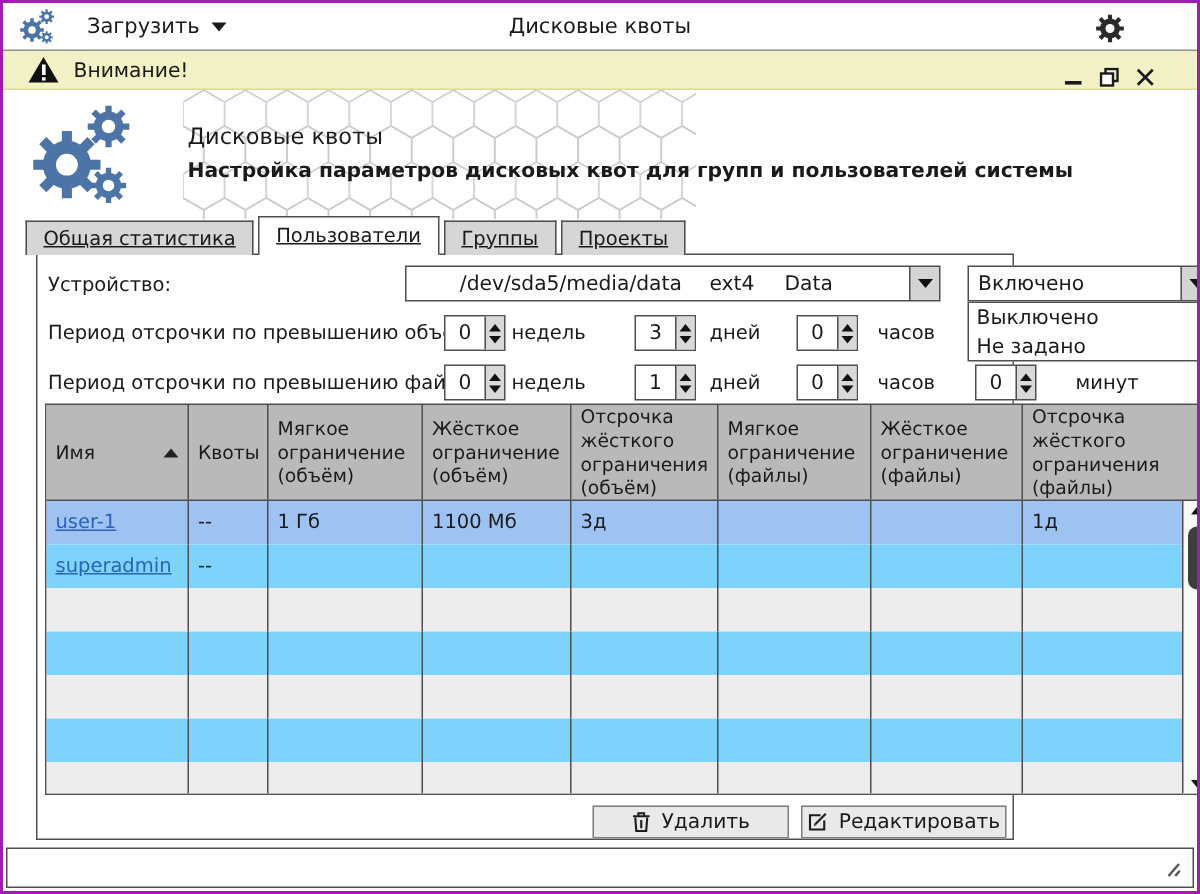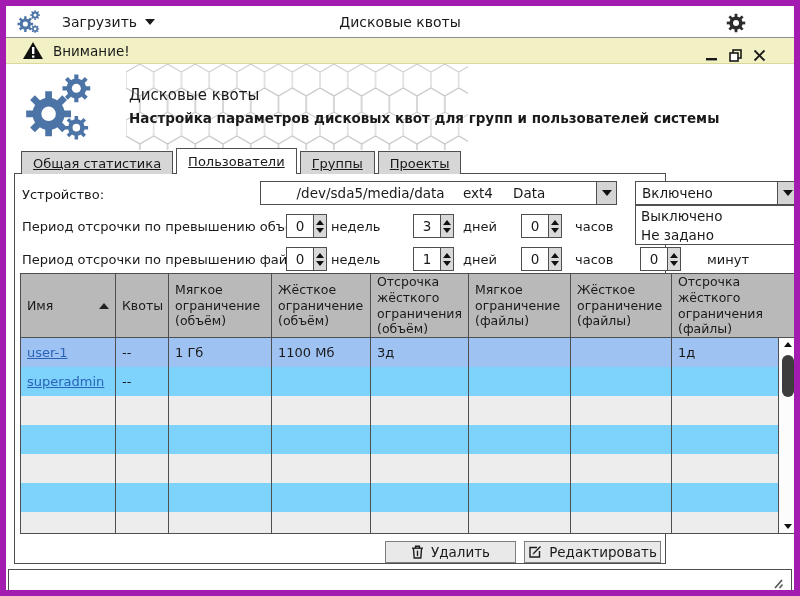--- a/index.html
+++ b/index.html
@@ -1,19 +1,19 @@
 <!DOCTYPE html>
 <html><head>
 <meta charset="utf-8">
 <style>
   * { box-sizing: border-box; margin: 0; padding: 0; }
   html,body { background:#e8e8e8; }
   .window {
     position: relative; width: 800px; height: 596px;
-    background: #fff; border: 6px solid #a21caf;
+    background: #fff; border: 2px solid #a21caf;
     font-family: "DejaVu Sans", sans-serif; color: #1a1a1a; overflow: hidden;
   }
   
   .titlebar { position:absolute; top:0; left:0; right:0; height:32px;
     border-bottom:1px solid #8f8f8f; display:flex; align-items:center; padding:0 10px; background:#fff; }
   .menu-item { display:flex; align-items:center; gap:8px; font-size:14px; cursor:default; }
   .menu-load { margin-left:20px; }
   .tb-title { position:absolute; left:0; right:0; text-align:center; font-size:14px; pointer-events:none; }
   .tb-right { margin-left:auto; display:flex; align-items:center; gap:16px; z-index:2;flex-direction:column; }
   .winctl { display:flex; align-items:center; gap:11px; }
@@ -26,21 +26,21 @@
   .hexbg { position:absolute; left:120px; top:0; width:342px; height:86px; }
   .gears-logo { position:absolute; left:16px; top:7px; }
   .htitle { position:absolute; left:123px; top:22px; font-size:15px; z-index:1; }
   .hsub  { position:absolute; left:123px; top:46px; font-size:13.5px; font-weight:600; z-index:1; }
   
   .tabs { position:absolute; top:142px; left:15px; height:26px; display:flex; align-items:flex-end; z-index:3;text-decoration:underline; }
   .tab { background:#D6D6D6; border:1px solid #4f4f4f; border-bottom:none; height:23px;
     padding:0 11px; display:flex; align-items:center; margin-right:3px; font-size:13px; white-space:nowrap; cursor:default; }
   .tab.active { background:#fff; height:26px; z-index:4; }
   
-  .panel { position:absolute; top:167px; left:8px; width:652px; height:391px;
+  .panel { position:absolute; top:167px; left:22px; width:652px; height:391px;
     border:1px solid #4f4f4f; background:#fff; }
   .flabel { position:absolute; font-size:13px; white-space:nowrap; }
   .combo { position:absolute; height:24px; border:1px solid #4f4f4f; background:#fff; display:flex; align-items:stretch; }
   .combo .ctxt { flex:1; display:flex; align-items:center; padding-left:6px; font-size:13.5px; overflow:hidden; white-space:nowrap; }
   .combo .carrow { width:20px; border-left:1px solid #4f4f4f; background:#D4D4D4; display:flex; align-items:center; justify-content:center; }
   .tri-dn { width:0; height:0; border-left:5px solid transparent; border-right:5px solid transparent; border-top:6px solid #111; }
   .tri-up-s { width:0; height:0; border-left:4px solid transparent; border-right:4px solid transparent; border-bottom:5px solid #111; }
   .tri-dn-s { width:0; height:0; border-left:4px solid transparent; border-right:4px solid transparent; border-top:5px solid #111; }
   .dseg-1 { width:96px;text-align:right; } .dseg-2 { width:100px; } .dseg-3 { width:50px; }
   .popup { position:absolute; left:620px; top:31px; width:163px; border:1px solid #4f4f4f; background:#fff; z-index:6;text-align:right; }

